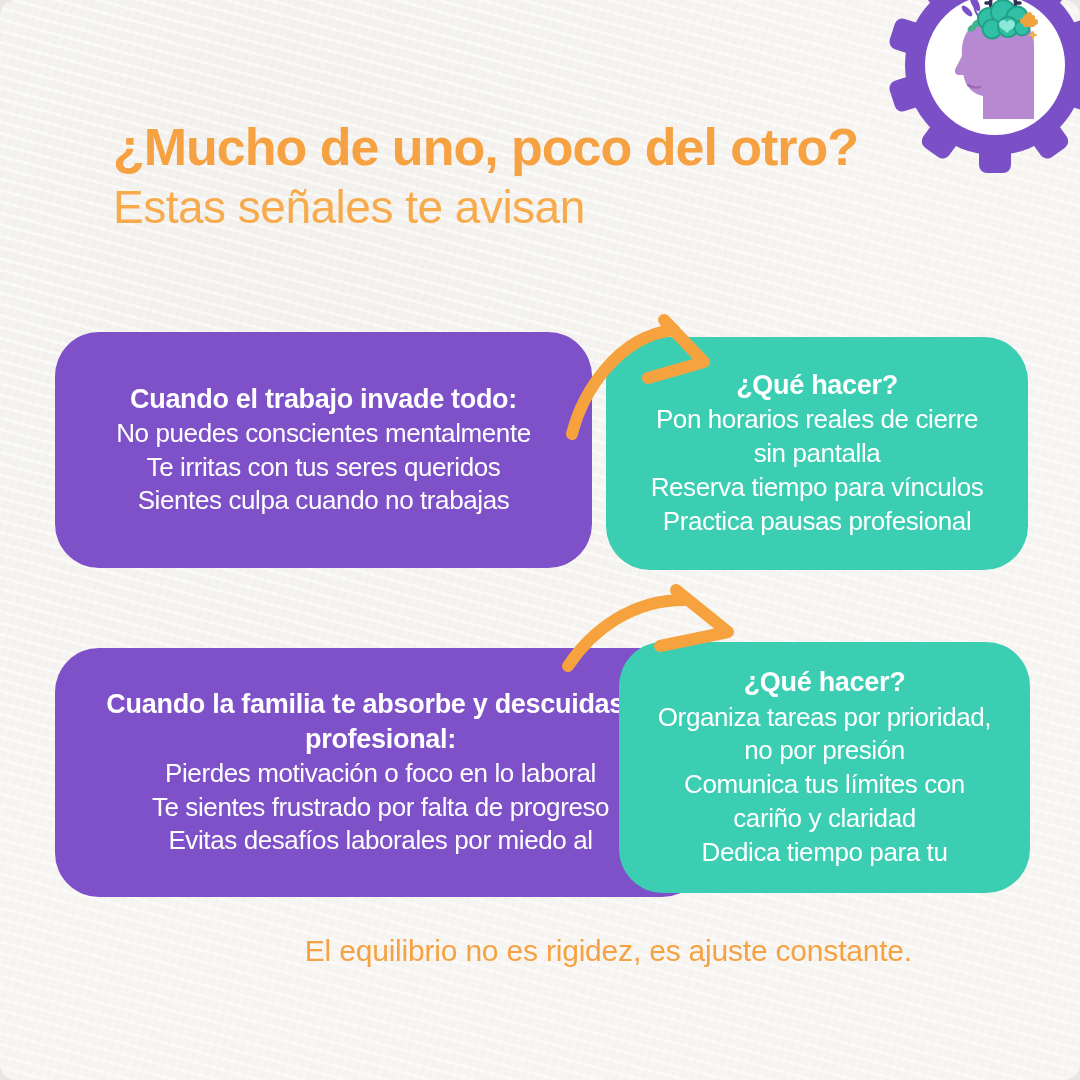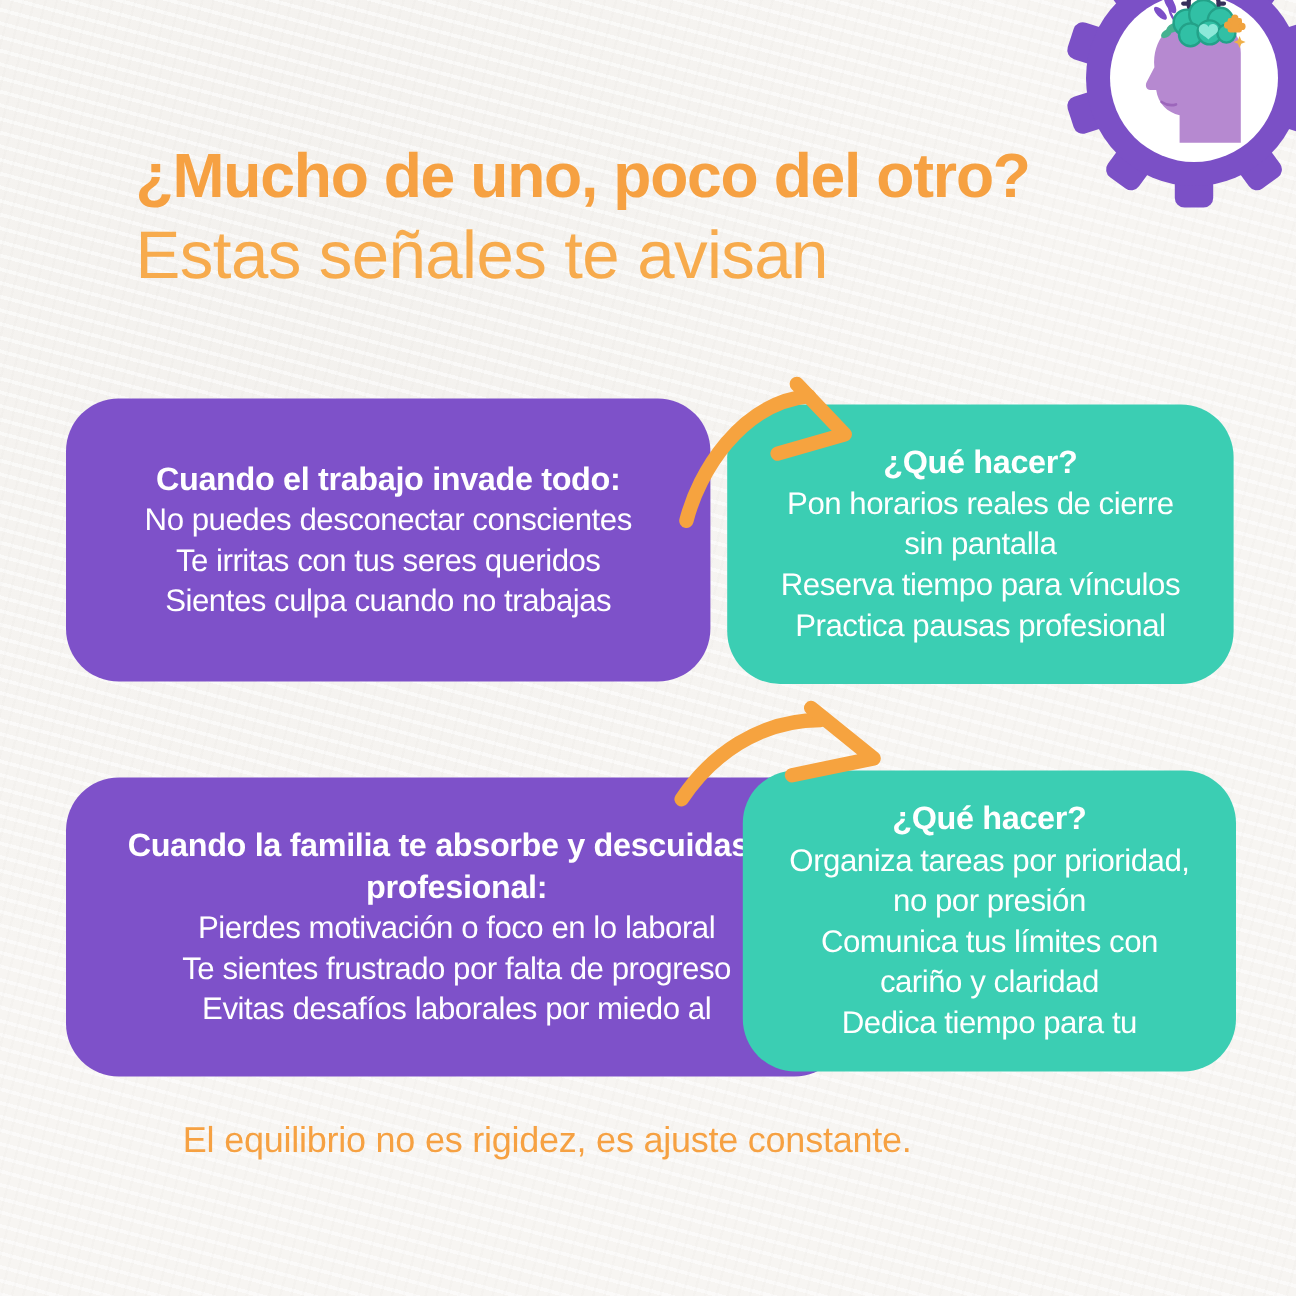--- a/index.html
+++ b/index.html
@@ -4,42 +4,43 @@
 <style>
   html,body{margin:0;padding:0;background:#e9e7e3;}
   .canvas{
     position:relative;width:1080px;height:1080px;overflow:hidden;
     font-family:"Liberation Sans","DejaVu Sans",sans-serif;
     background-color:#f7f5f2;
     background-image:
       repeating-linear-gradient(105deg, rgba(140,135,125,0.025) 0 2px, rgba(0,0,0,0) 2px 9px),
       repeating-linear-gradient(15deg, rgba(255,255,255,0.55) 0 3px, rgba(0,0,0,0) 3px 11px),
       radial-gradient(ellipse at 25% 20%, rgba(120,115,105,0.03), rgba(0,0,0,0) 55%);
+    border-radius: 16px;
   }
   .header{position:absolute;left:113px;top:118px;}
   .title{
     margin:0;font-size:52px;line-height:1.12;font-weight:700;
     color:#f6a142;letter-spacing:-1px;white-space:nowrap;
   }
   .subtitle{
-    margin:6px 0 0 0;font-size:56px;line-height:1.1;font-weight:400;
+    margin:6px 0 0 0;font-size:46px;line-height:1.1;font-weight:400;
     color:#f7ab4d;letter-spacing:-0.5px;white-space:nowrap;
   }
   .card{
     position:absolute;border-radius:44px;color:#ffffff;
     display:flex;flex-direction:column;justify-content:center;
     text-align:center;padding:6px 8px;box-sizing:border-box;
     font-size:26px;line-height:1.3;letter-spacing:-0.4px;
   }
   .card.purple{background:#7e51c9;}
   .card.teal{background:#3bceb3;}
   .card-title{font-weight:700;font-size:27px;letter-spacing:-0.3px;}
   .arrow-svg{position:absolute;overflow:visible;}
   .footer{
-    position:absolute;left:0;top:934px;width:912px;text-align:center;
+    position:absolute;left:0;top:934px;width:912px;text-align:right;
     font-size:30px;color:#f6a142;letter-spacing:-0.2px;
   }
   .logo-svg{position:absolute;left:880px;top:-45px;width:230px;height:230px;}
 </style>
 </head>
 <body>
 
 <div class="canvas">
 
   <div class="header">
@@ -92,21 +93,21 @@
         <circle cx="-6" cy="0" r="3"></circle>
         <circle cx="0" cy="-6" r="3"></circle>
         <circle cx="6" cy="1" r="3"></circle>
       </g>
       <path fill="#f0b04a" transform="translate(88,36)" d="M 0 -5 L 1.4 -1.4 L 5 0 L 1.4 1.4 L 0 5 L -1.4 1.4 L -5 0 L -1.4 -1.4 Z"></path>
     </g>
   </svg>
 
   <div class="card purple" style="left:55px;top:332px;width:537px;height:236px;">
     <div class="card-title">Cuando el trabajo invade todo:</div>
-    <div class="card-line">No puedes desconectar conscientes</div>
+    <div class="card-line">No puedes conscientes mentalmente</div>
     <div class="card-line">Te irritas con tus seres queridos</div>
     <div class="card-line">Sientes culpa cuando no trabajas</div>
   </div>
 
   <div class="card teal" style="left:606px;top:337px;width:422px;height:233px;">
     <div class="card-title">¿Qué hacer?</div>
     <div class="card-line">Pon horarios reales de cierre</div>
     <div class="card-line">sin pantalla</div>
     <div class="card-line">Reserva tiempo para vínculos</div>
     <div class="card-line">Practica pausas profesional</div>

